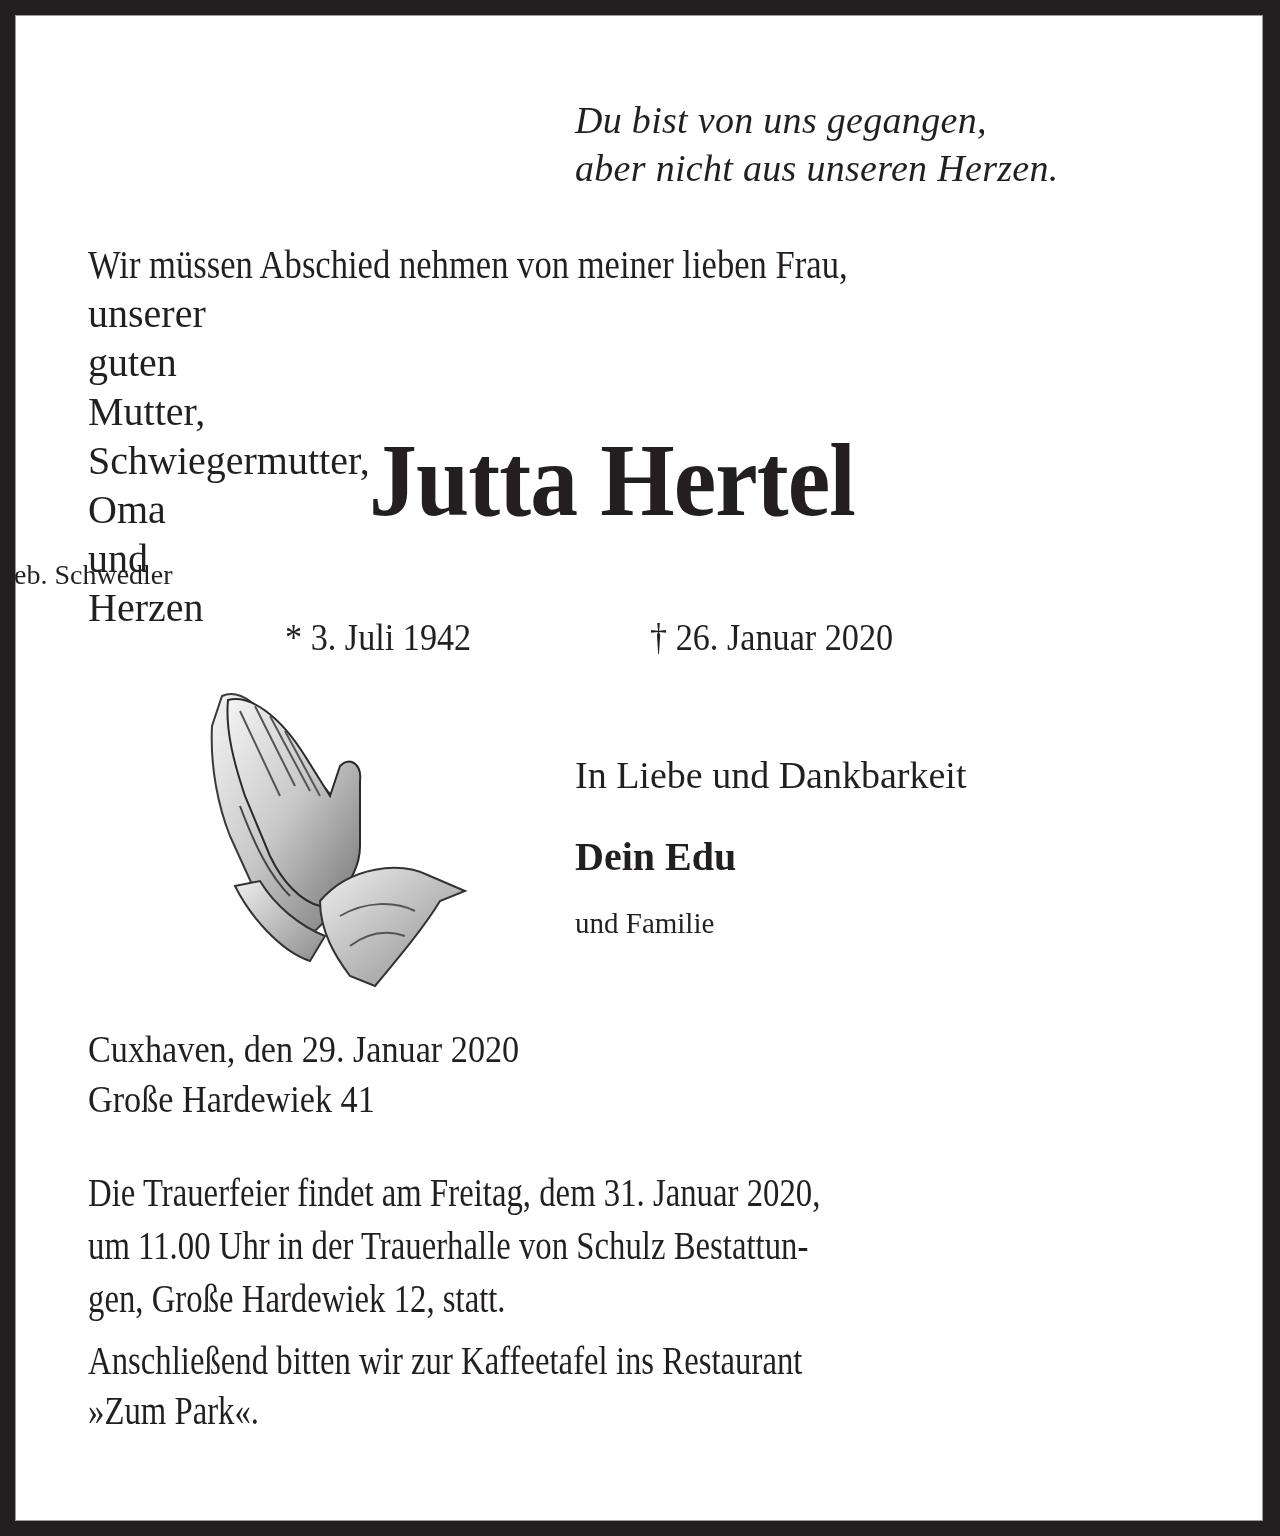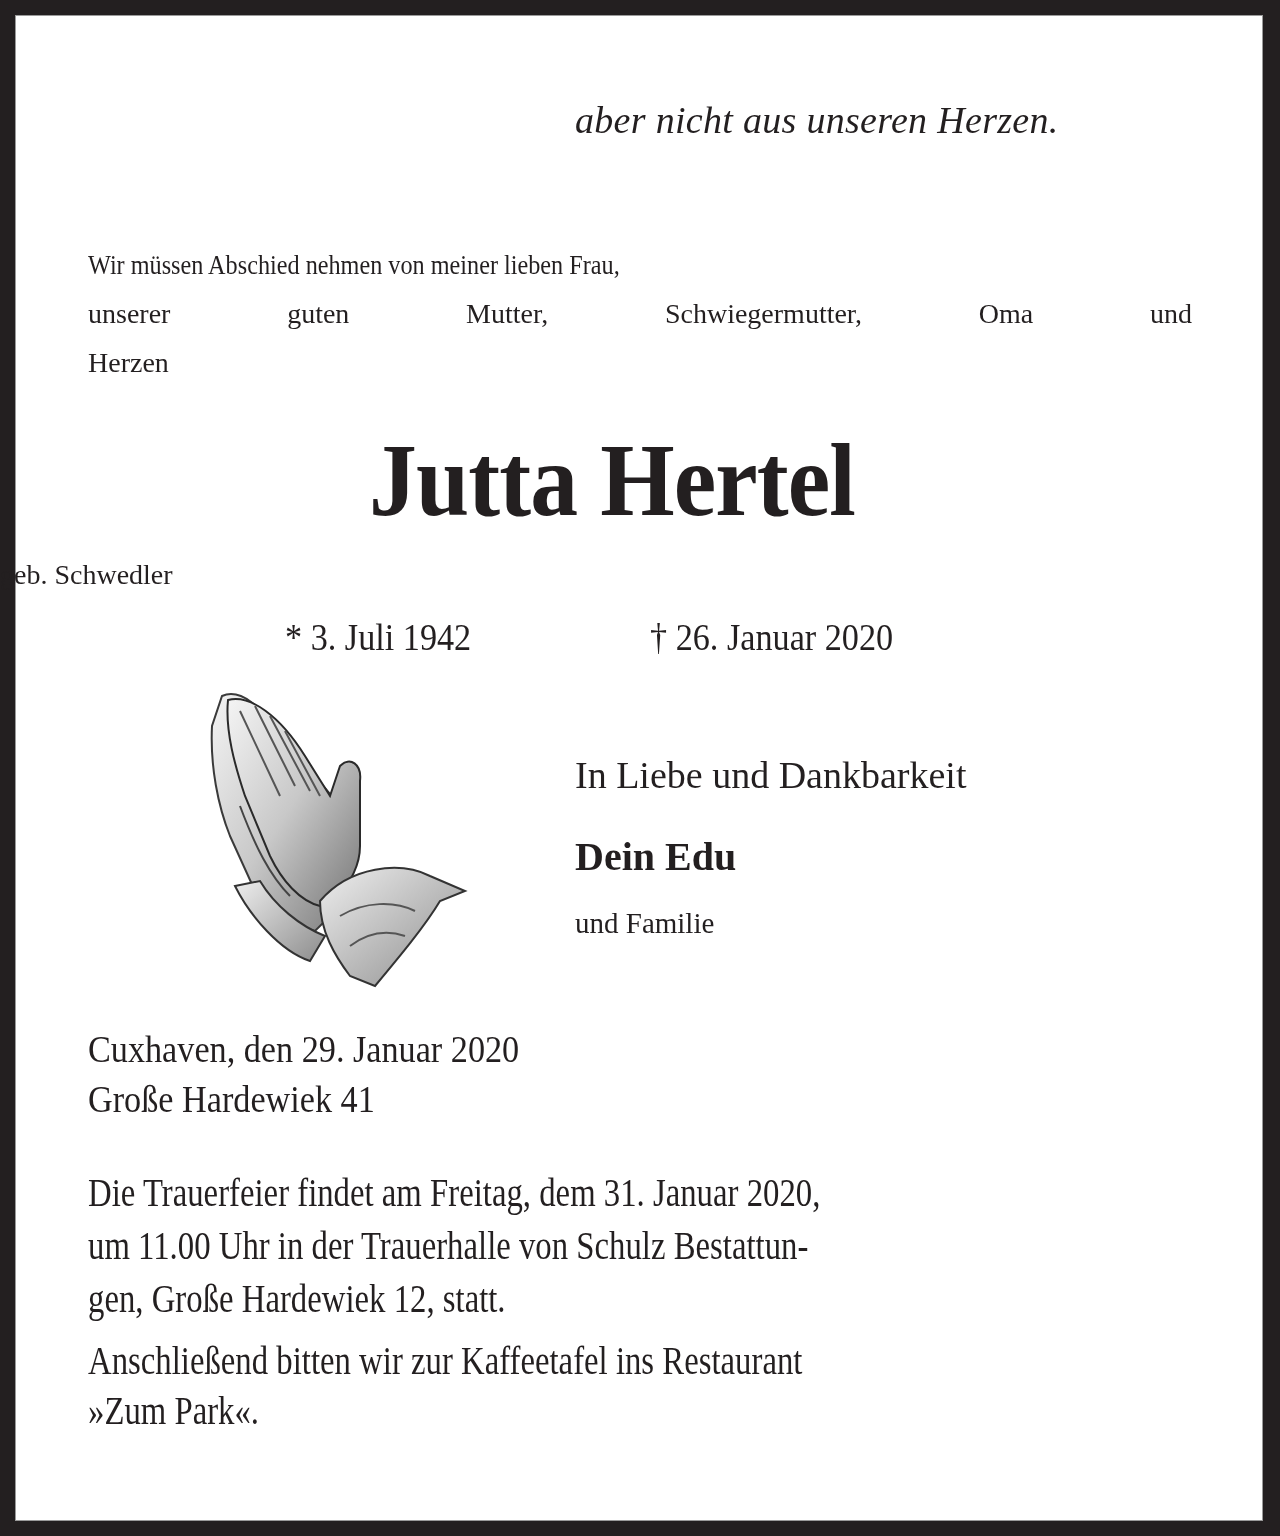--- a/index.html
+++ b/index.html
@@ -26,27 +26,27 @@
     .motto {
       left: 575px; top: 96px;
       font-style: italic;
       font-size: 38px;
       line-height: 48px;
       letter-spacing: 0.3px;
     }
     .intro {
       left: 88px; top: 240px;
       width: 1104px;
-      font-size: 28px;
+      font-size: 40px;
       line-height: 49px;
       white-space: normal;
     }
     .intro .line { display: block; white-space: nowrap; }
     .intro .justify {
-      display: flex; justify-content: space-between;
+      display: flex; justify-content: space-between; flex-direction: column;
     }
     .name {
       left: 0; width: 1224px; top: 420px;
       text-align: center;
       font-weight: bold;
       font-size: 104px;
       line-height: 120px;
       letter-spacing: -1px;
     }
     .born-name {
@@ -75,20 +75,21 @@
       left: 88px; top: 1336px;
       font-size: 39px; line-height: 50px;
     }
   </style>
 </head>
 <body>
 
 <div class="frame"></div>
 
 <div class="abs motto">
+  <div>Du bist von uns gegangen,</div>
   <div>aber nicht aus unseren Herzen.</div>
 </div>
 
 <div class="abs intro">
   <span class="line">
     <span class="cond" style="transform: scaleX(0.865);">Wir müssen Abschied nehmen von meiner lieben Frau,</span>
   </span>
   <span class="line justify">
     <span>unserer</span>
     <span>guten</span>

